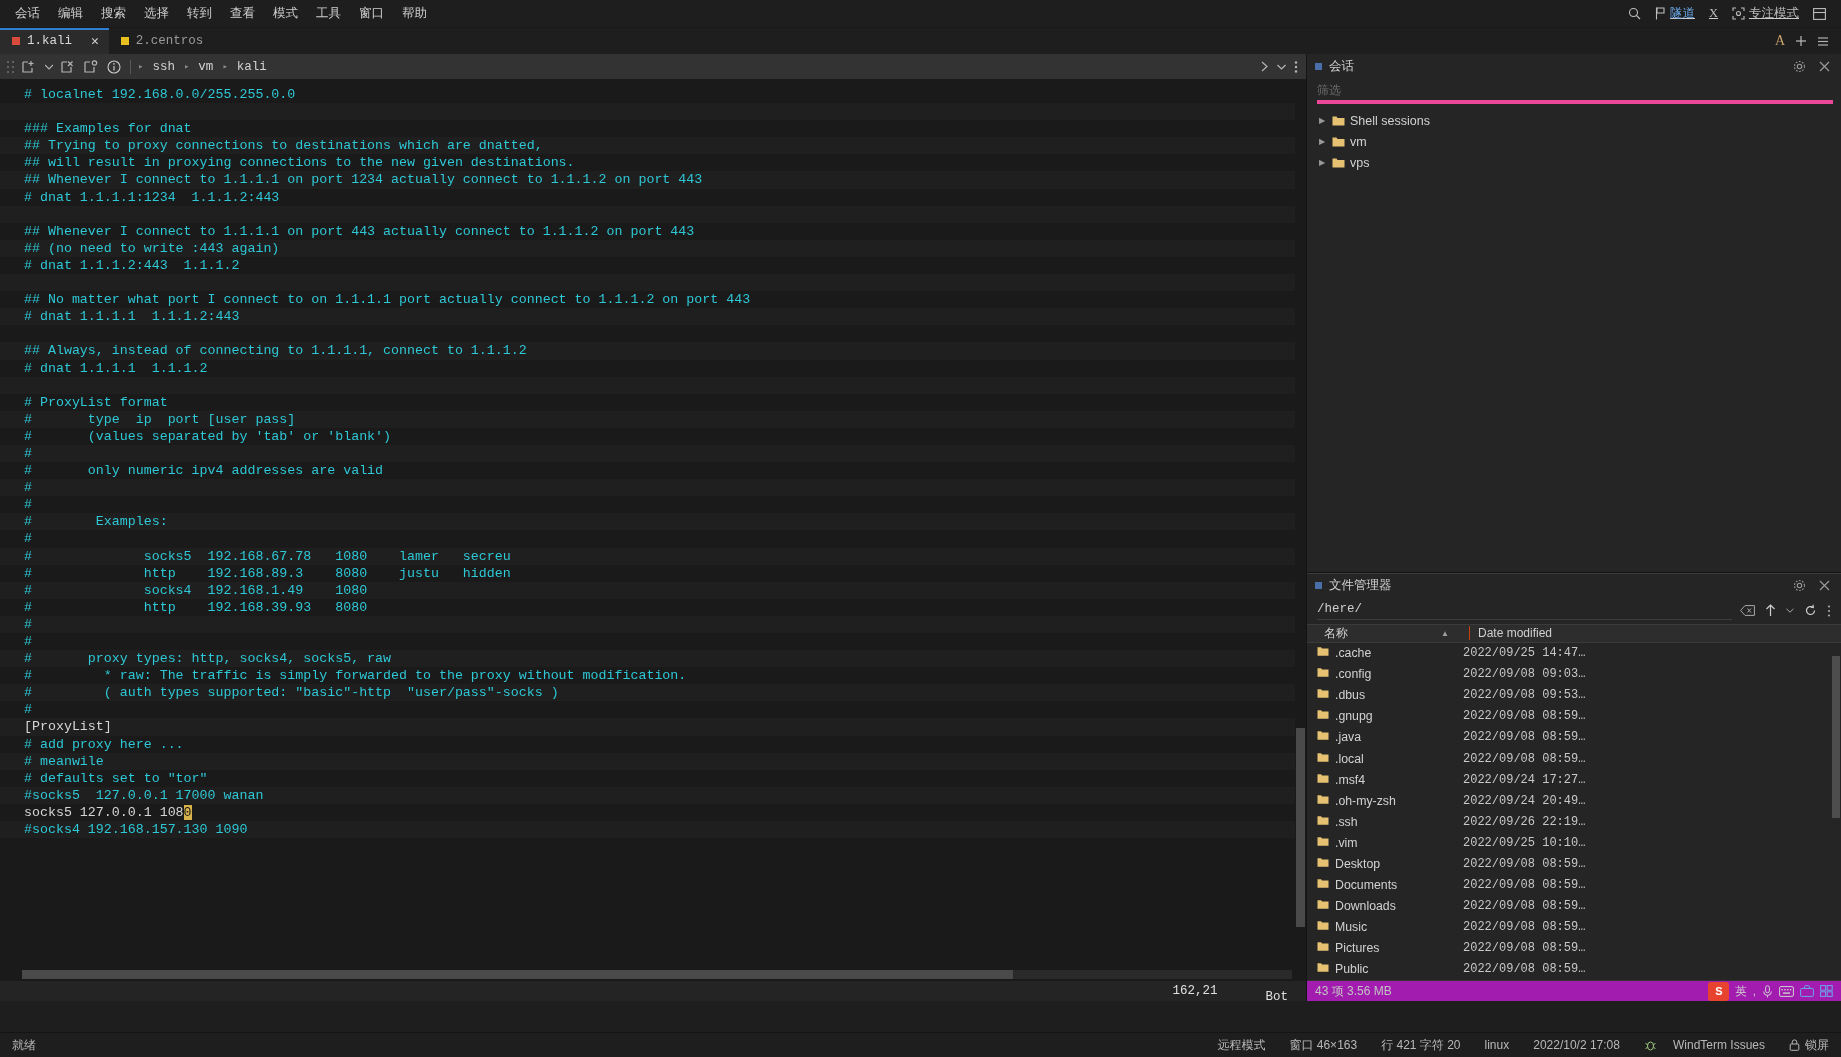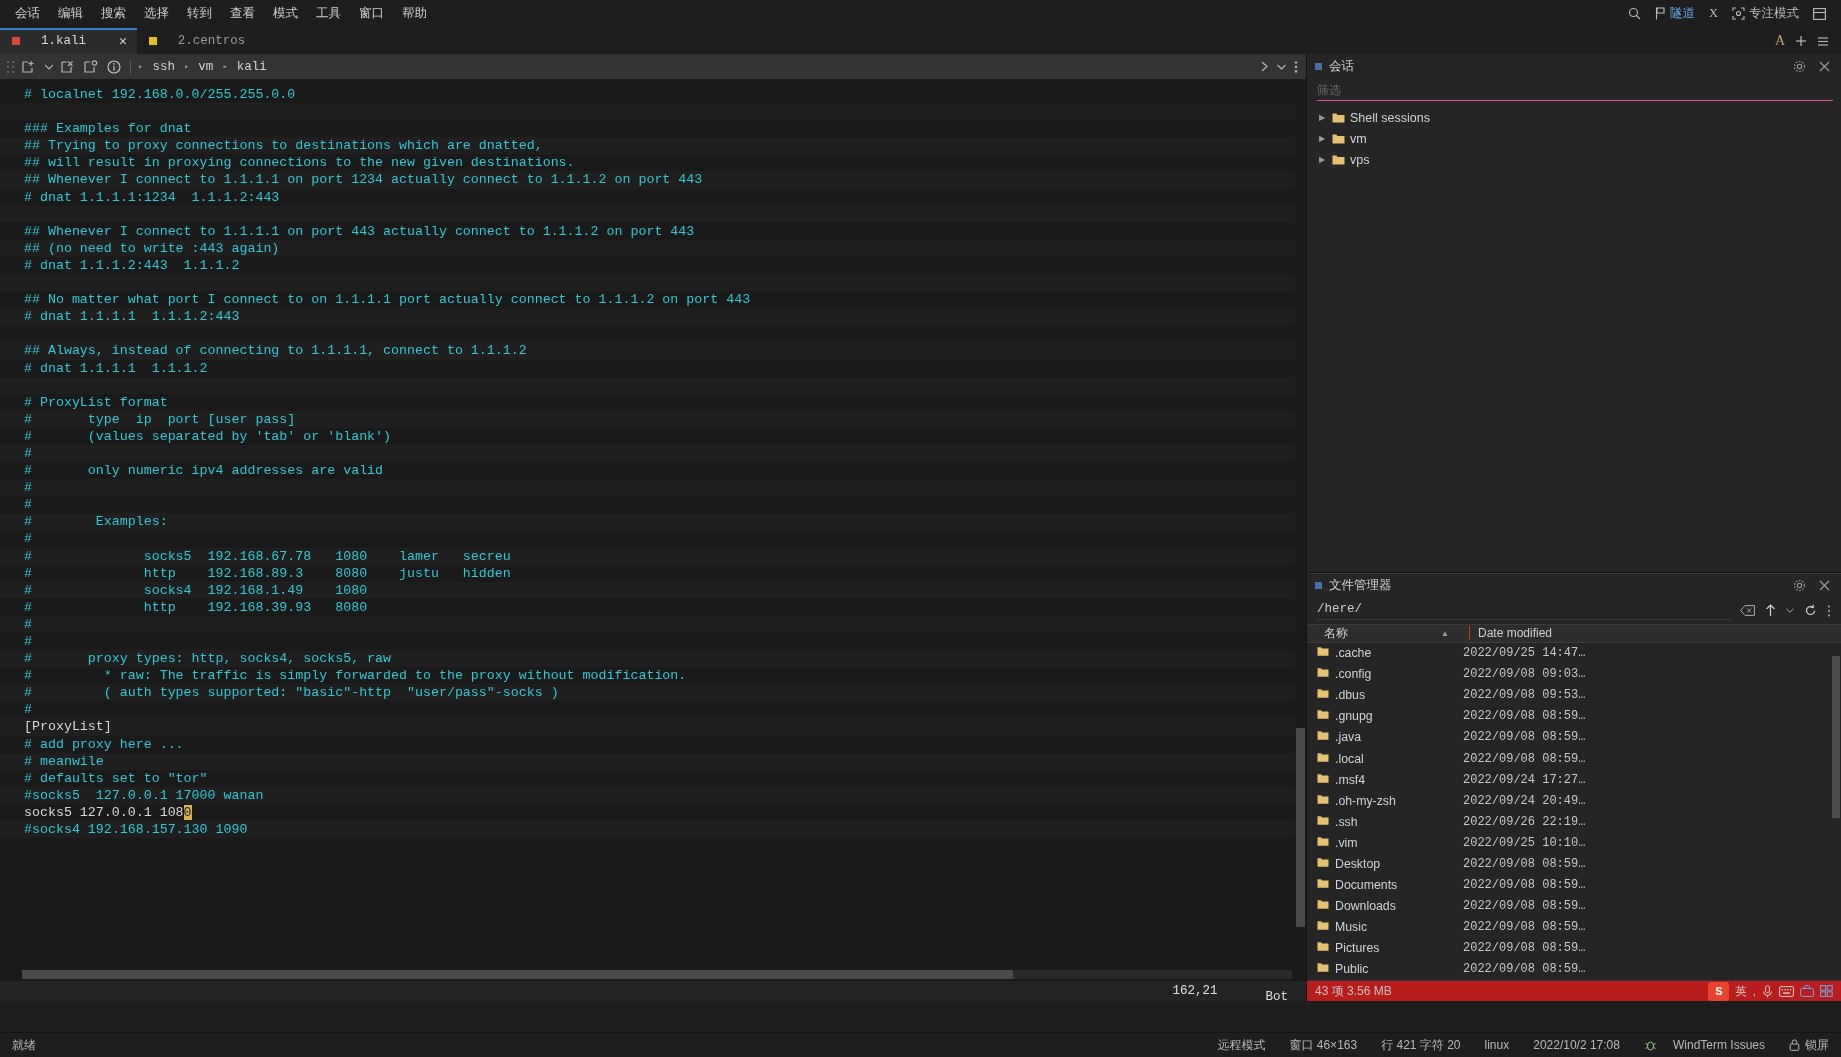--- a/index.html
+++ b/index.html
@@ -18,37 +18,37 @@
     display: flex; align-items: center;
     flex: 0 0 28px;
     border-bottom: 1px solid #1a1a1a;
   }
   .menubar .items { display: flex; align-items: center; padding-left: 6px; }
   .menu-item {
     font-size: 12.5px; color: #cfcfcf;
     padding: 4px 9px; cursor: default; white-space: nowrap;
   }
   .menubar .spacer { flex: 1 1 auto; }
-  .menubar .right { display: flex; align-items: center; gap: 4px; padding-right: 10px; }
+  .menubar .right { display: flex; align-items: center; gap: 4px; padding-right: 10px; text-decoration: underline; }
   .mb-btn {
     display: flex; align-items: center; gap: 4px;
     font-size: 12.5px; color: #bdbdbd; padding: 3px 5px; cursor: default;
   }
   .mb-btn .lbl.accent { color: #6aa9e9; }
   .ico { display: inline-flex; align-items: center; justify-content: center; }
   .ico svg { display: block; }
 
   
   .tabbar {
     height: 26px; background: #1e1e1e; display: flex; align-items: stretch;
     flex: 0 0 26px;
   }
   .tabs { display: flex; align-items: stretch; }
   .tab {
-    display: flex; align-items: center; gap: 21px;
+    display: flex; align-items: center; gap: 7px;
     padding: 0 10px 0 12px; font-size: 12.5px; color: #9a9a9a;
     background: #1e1e1e; position: relative; cursor: default;
     font-family: "Liberation Mono", monospace;
     min-width: 105px;
   }
   .tab.active { background: #2b2b2b; color: #d8d8d8; }
   .tab.active::before {
     content: ""; position: absolute; left: 0; right: 0; top: 0; height: 2px;
     background: #2f7fd0;
   }
@@ -120,21 +120,21 @@
     padding: 0 8px; background: #252526; flex: 0 0 24px;
   }
   .panel-head .dot { width: 7px; height: 7px; background: #4a6ea9; flex: 0 0 7px; }
   .panel-head .ttl { font-size: 12.5px; color: #d0d0d0; }
   .panel-head .spacer { flex: 1 1 auto; }
   .ph-ico { color: #9a9a9a; display: flex; align-items: center; padding: 0 3px; cursor: default; }
 
   .sess-search { padding: 2px 8px 4px 10px; }
   .sess-search input {
     width: 100%; background: transparent; border: none;
-    border-bottom: 1px solid #ec4899; outline: none;
+    border-bottom: 4px solid #ec4899; outline: none;
     color: #cccccc; font-size: 12px; padding: 2px 0 3px 0;
     font-family: "Liberation Sans", sans-serif;
   }
   .sess-search input::placeholder { color: #6b6b6b; }
 
   .sesstree { flex: 1 1 auto; overflow: hidden; padding-top: 2px; }
   .tree-row {
     display: flex; align-items: center; gap: 5px; height: 21px;
     padding-left: 10px; font-size: 12.5px; color: #d2d2d2; cursor: default;
   }
@@ -164,21 +164,21 @@
 
   .fm-list { flex: 1 1 auto; overflow: hidden; position: relative; }
   .fm-row { display: flex; align-items: center; height: 21.1px; font-size: 12.3px; color: #d2d2d2; cursor: default; }
   .fm-row .n { flex: 0 0 148px; display: flex; align-items: center; gap: 6px; padding-left: 10px; }
   .fm-row .d { font-family: "Liberation Mono", monospace; font-size: 12px; color: #c8c8c8; padding-left: 8px; }
   .fm-scroll { position: absolute; right: 0; top: 0; bottom: 0; width: 10px; background: #252526; }
   .fm-scroll .thumb { position: absolute; right: 1px; width: 8px; top: 4%; height: 48%; background: #4d4d4d; }
 
   .fm-foot {
     height: 21px; display: flex; align-items: center; padding: 0 8px;
-    font-size: 12px; color: #c2c2c2; background: #b91c1c; border-top: 1px solid #333;
+    font-size: 12px; color: #c2c2c2; background: #a21caf; border-top: 1px solid #333;
     flex: 0 0 21px;
   }
   .fm-foot .spacer { flex: 1 1 auto; }
   .tray { display: flex; align-items: center; gap: 6px; }
   .tray .sogou {
     width: 21px; height: 19px; background: #e8432e; border-radius: 3px;
     display: flex; align-items: center; justify-content: center;
     color: #fff; font-size: 11px; font-weight: bold;
   }
   .tray .ti { color: #cfcfcf; display: flex; align-items: center; font-size: 11.5px; }

